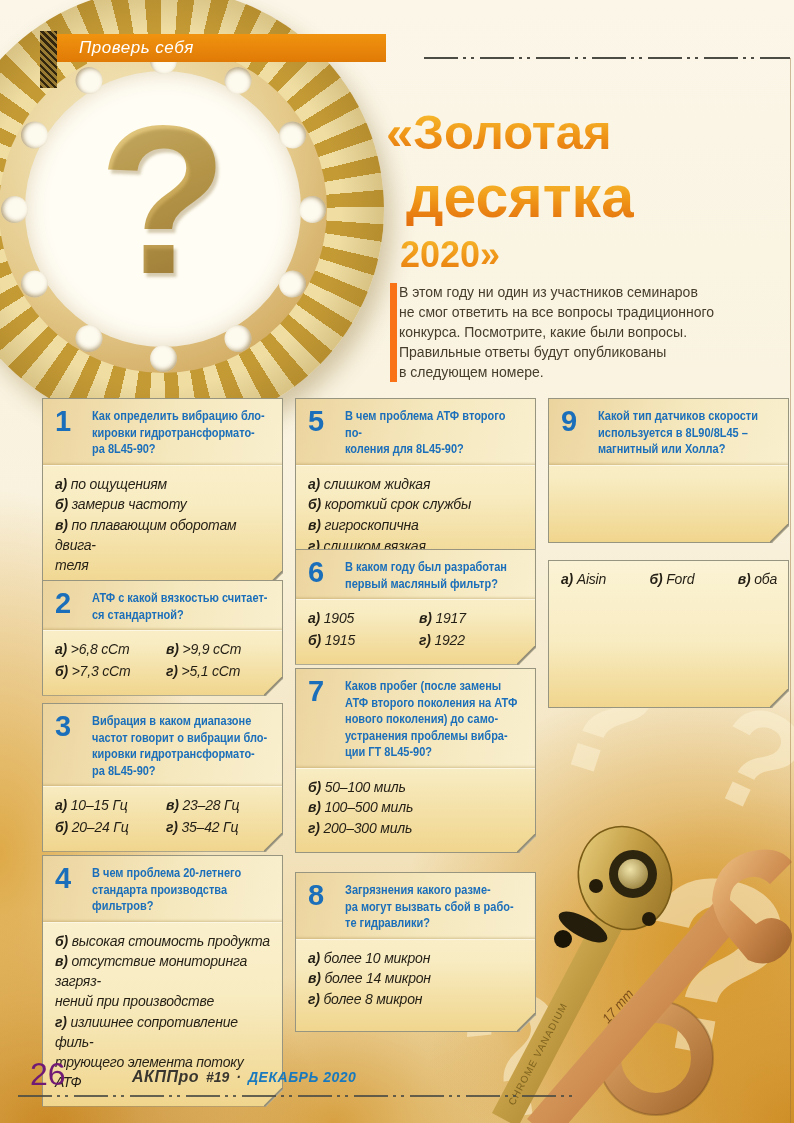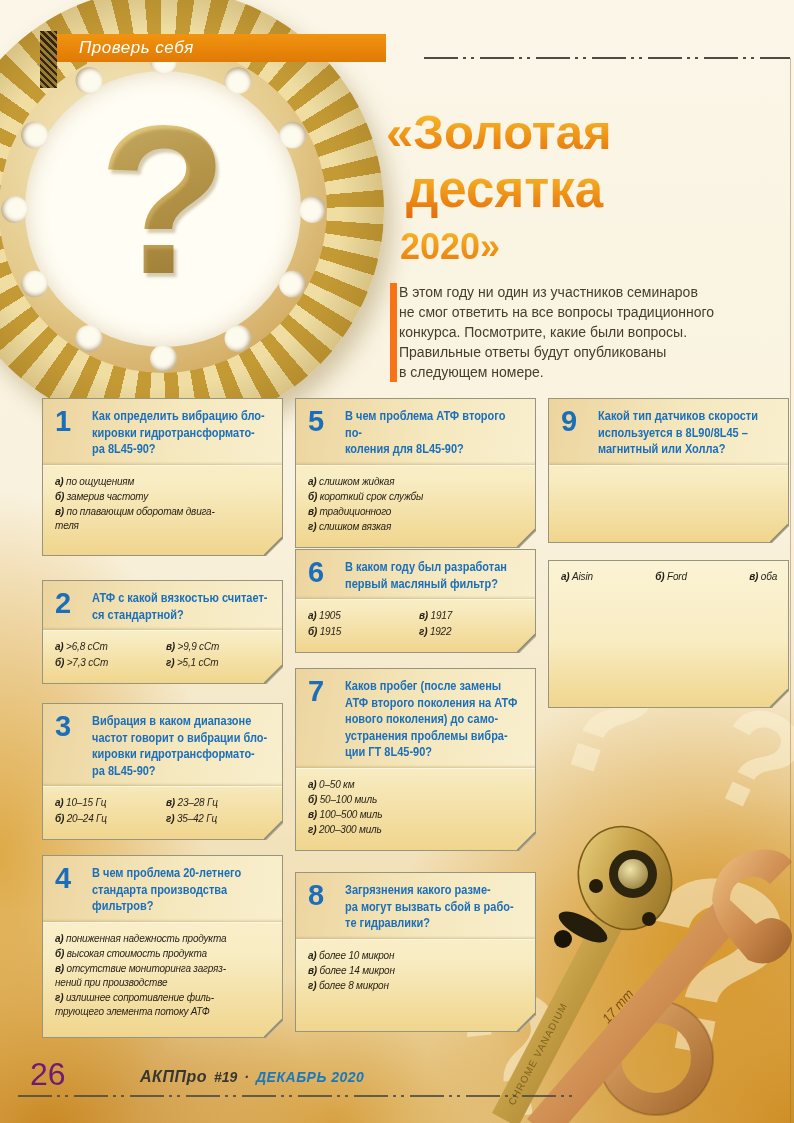--- a/index.html
+++ b/index.html
@@ -46,21 +46,21 @@
   
   .dashrule{position:absolute; height:2px;
     background:repeating-linear-gradient(90deg,#4c4c44 0 34px, transparent 34px 39px, #4c4c44 39px 42px, transparent 42px 47px, #4c4c44 47px 50px, transparent 50px 56px);}
   .rule-top{left:424px; top:57px; width:366px; z-index:4;}
   .rule-footer{left:18px; top:1095px; width:560px; z-index:6; opacity:.85;}
   .page-edge{position:absolute; right:3px; top:58px; bottom:0; width:1px; background:rgba(150,110,55,.45); z-index:4;}
   
   .title{position:absolute; left:386px; top:104px; z-index:4; font-weight:bold; line-height:57px;}
   .tl{display:block; color:#e98212;}
   .t1{font-size:49px;}
-  .t2{font-size:51px; padding-left:20px;}
+  .t2{font-size:59px; padding-left:20px;margin-top:8px;}
   .t3{font-size:36px; padding-left:14px;}
   @supports (-webkit-background-clip:text){
     .tl{background:linear-gradient(180deg,#f7bb2e 15%,#ef9517 55%,#e4710e 95%);
         -webkit-background-clip:text; background-clip:text; color:transparent;}
   }
   .intro{position:absolute; left:390px; top:283px; width:382px; z-index:4;
     border-left:7px solid #f97316; padding-left:2px;
     font-size:14px; line-height:1.42; color:#463d2c; white-space:pre-line;}
   
   .card{position:absolute; width:241px; z-index:5; box-sizing:border-box;
@@ -69,41 +69,41 @@
     clip-path:polygon(0 0,100% 0,100% calc(100% - 17px),calc(100% - 17px) 100%,0 100%);}
   .card::after{content:""; position:absolute; right:-1px; bottom:-1px; width:19px; height:19px;
     background:linear-gradient(135deg, rgba(0,0,0,0) 44%, #87836f 48%, #c6c1ae 58%, #ece6d2 72%, rgba(0,0,0,0) 86%);}
   .card-head{display:flex; align-items:flex-start; gap:8px; padding:9px 8px 7px 12px;
     background:linear-gradient(100deg,#ecd49e 0%,#f5e8be 55%,#f9efce 100%);
     border-bottom:1px solid #fcf7e4;
     box-shadow:inset 0 -3px 3px -2px rgba(160,130,60,.40);}
   .qnum{flex:none; width:29px; color:#1b6fba; font-weight:bold; font-size:29px; line-height:.9; letter-spacing:-1.5px;}
   .qtext{flex:none; width:204px; color:#1b6fba; font-weight:bold; font-size:12.5px; line-height:1.32;
     white-space:pre-line; transform:scaleX(.88); transform-origin:left top;}
-  .card-body{padding:8px 11px 12px 12px; font-size:10px; font-style:italic; color:#241f15; line-height:1.42; letter-spacing:-.2px;}
+  .card-body{padding:8px 11px 12px 12px; font-size:14px; font-style:italic; color:#241f15; line-height:1.42; letter-spacing:-.2px;}
   .answer{margin:1px 0;}
   .letter{font-weight:bold;}
   .atext{white-space:pre-line;}
   .answers.cols-2{display:grid; grid-auto-flow:column; grid-template-rows:repeat(2,auto); grid-template-columns:repeat(2,1fr); column-gap:6px;}
   .answers.cols-3{display:grid; grid-auto-flow:column; grid-template-columns:repeat(3,auto); justify-content:space-between;}
   .q1{left:42px;  top:398px; min-height:158px;}
   .q2{left:42px;  top:580px; min-height:84px;}
   .q3{left:42px;  top:703px; min-height:136px;}
   .q4{left:42px;  top:855px; min-height:183px;}
   .q5{left:295px; top:398px; min-height:134px;}
   .q6{left:295px; top:549px; min-height:104px;}
   .q7{left:295px; top:668px; min-height:175px;}
   .q8{left:295px; top:872px; min-height:160px;}
   .q9{left:548px; top:398px; min-height:145px;}
   .q10{left:548px; top:560px; min-height:148px;}
   
   .tools{position:absolute; left:430px; top:800px; z-index:3;}
   
   .pagenum{position:absolute; left:30px; top:1056px; z-index:6; font-size:32px; color:#701a75;}
-  .credits{position:absolute; left:140px; top:1068px; z-index:6; display:flex; gap:7px; align-items:baseline;
+  .credits{position:absolute; left:132px; top:1068px; z-index:6; display:flex; gap:7px; align-items:baseline;
     font-style:italic; font-weight:bold;}
   .mag{font-size:16px; color:#38362f; letter-spacing:.5px;}
   .issue{font-size:14px; color:#38362f;}
   .sep{font-size:14px; color:#38362f;}
   .date{font-size:14px; color:#1879be; letter-spacing:.5px;}
 </style>
 </head>
 <body>
 
 <div id="bg-pattern">
@@ -204,40 +204,39 @@
     </div>
     <div class="card q4">
       <div class="card-head">
         <span class="qnum">4</span>
         <div class="qtext">В чем проблема 20-летнего
 стандарта производства
 фильтров?</div>
       </div>
       <div class="card-body">
         <div class="answers cols-1">
-          <div class="answer"><span class="letter">а)</span> <span class="atext">пониженная надежность продукта</span></div>
           <div class="answer"><span class="letter">б)</span> <span class="atext">высокая стоимость продукта</span></div>
           <div class="answer"><span class="letter">в)</span> <span class="atext">отсутствие мониторинга загряз-
 нений при производстве</span></div>
           <div class="answer"><span class="letter">г)</span> <span class="atext">излишнее сопротивление филь-
 трующего элемента потоку АТФ</span></div>
         </div>
       </div>
     </div>
     <div class="card q5">
       <div class="card-head">
         <span class="qnum">5</span>
         <div class="qtext">В чем проблема АТФ второго по-
 коления для 8L45-90?</div>
       </div>
       <div class="card-body">
         <div class="answers cols-1">
           <div class="answer"><span class="letter">а)</span> <span class="atext">слишком жидкая</span></div>
           <div class="answer"><span class="letter">б)</span> <span class="atext">короткий срок службы</span></div>
-          <div class="answer"><span class="letter">в)</span> <span class="atext">традиционного</span></div>
+          <div class="answer"><span class="letter">в)</span> <span class="atext">гигроскопична</span></div>
           <div class="answer"><span class="letter">г)</span> <span class="atext">слишком вязкая</span></div>
         </div>
       </div>
     </div>
     <div class="card q6">
       <div class="card-head">
         <span class="qnum">6</span>
         <div class="qtext">В каком году был разработан
 первый масляный фильтр?</div>
       </div>
@@ -254,21 +253,20 @@
       <div class="card-head">
         <span class="qnum">7</span>
         <div class="qtext">Каков пробег (после замены
 АТФ второго поколения на АТФ
 нового поколения) до само-
 устранения проблемы вибра-
 ции ГТ 8L45-90?</div>
       </div>
       <div class="card-body">
         <div class="answers cols-1">
-          <div class="answer"><span class="letter">а)</span> <span class="atext">0–50 км</span></div>
           <div class="answer"><span class="letter">б)</span> <span class="atext">50–100 миль</span></div>
           <div class="answer"><span class="letter">в)</span> <span class="atext">100–500 миль</span></div>
           <div class="answer"><span class="letter">г)</span> <span class="atext">200–300 миль</span></div>
         </div>
       </div>
     </div>
     <div class="card q8">
       <div class="card-head">
         <span class="qnum">8</span>
         <div class="qtext">Загрязнения какого разме-

